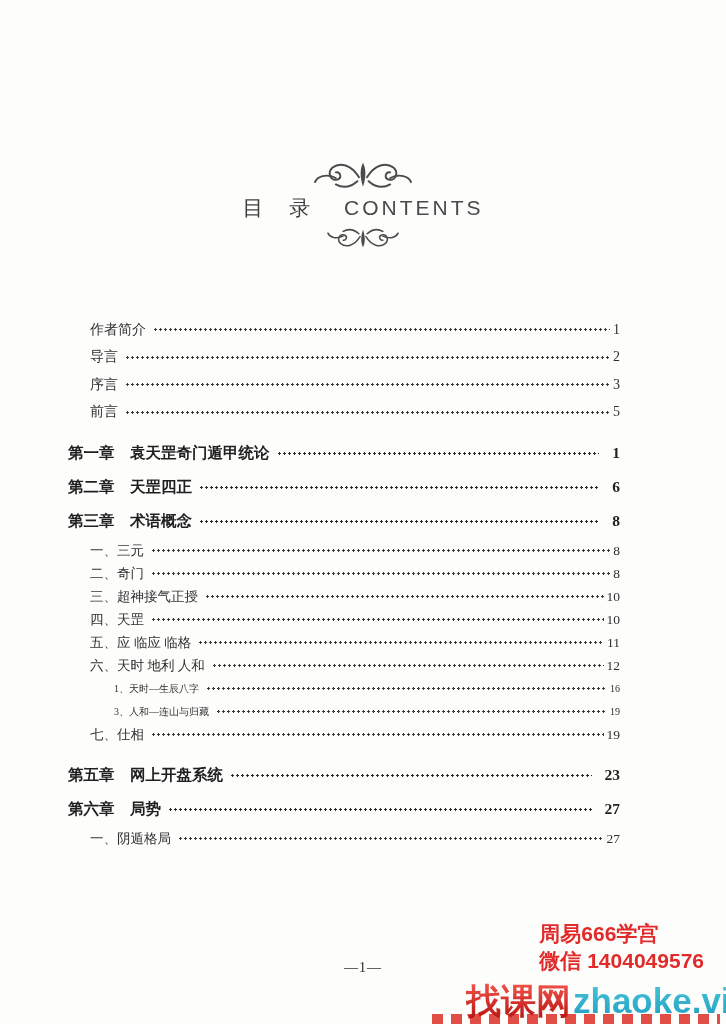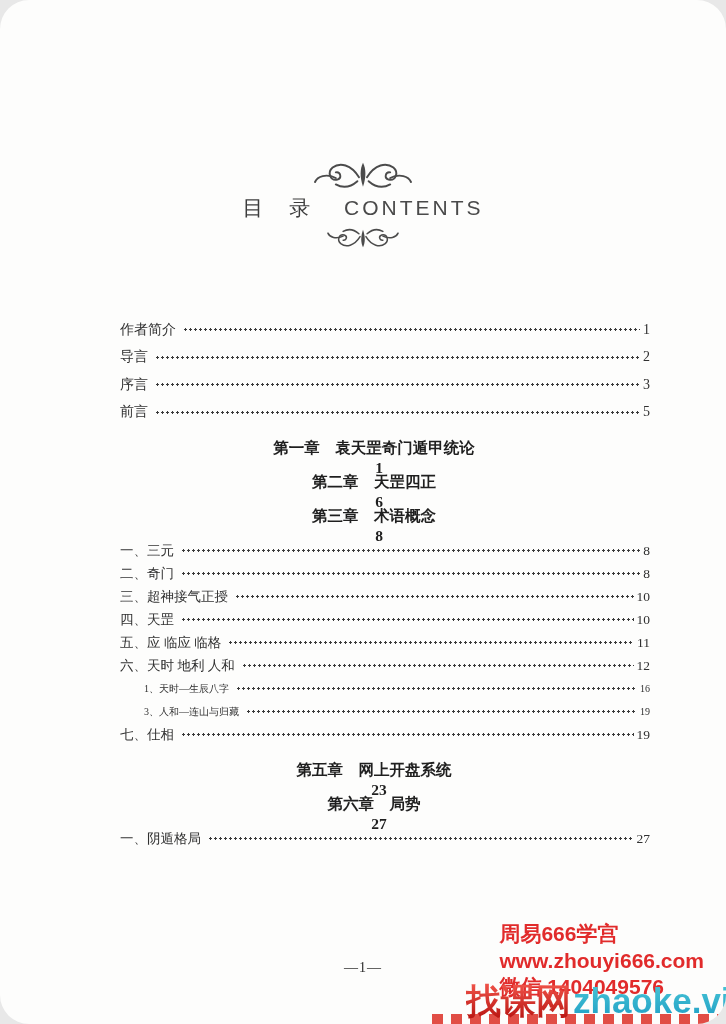--- a/index.html
+++ b/index.html
@@ -8,21 +8,20 @@
     font-family: "Liberation Serif", "DejaVu Serif", serif;
   }
   .page {
     position: relative;
     width: 726px;
     height: 1024px;
     margin: 0 auto;
     background: #fdfdfc;
     overflow: hidden;
     color: #2f2f2f;
-    border-radius: 29px;
   }
 
   
   .header {
     position: absolute;
     top: 156px;
     left: 0;
     width: 100%;
     text-align: center;
   }
@@ -35,21 +34,21 @@
     font-size: 21px;
     letter-spacing: 4px;
     white-space: nowrap;
   }
   .title-zh { font-weight: 500; letter-spacing: 10px; }
   .title-en { margin-left: 14px; letter-spacing: 3px; color: #4a4a4a; }
 
   
   .toc {
     position: absolute;
-    left: 98px;
+    left: 68px;
     top: 316px;
     width: 552px;
   }
   .toc-row {
     display: flex;
     align-items: center;
     color: #303030;
   }
   .toc-label { white-space: nowrap; }
   .toc-page { white-space: nowrap; }
@@ -59,21 +58,20 @@
     margin: 0 3px 0 7px;
     background-image: radial-gradient(circle, #3a3a3a 1px, rgba(0,0,0,0) 1.25px);
     background-size: 5px 3px;
     background-repeat: repeat-x;
     background-position: left center;
   }
   .lv-front  { padding-left: 22px; height: 27.5px; font-size: 14px; }
   .lv-chapter {
     height: 30px; font-size: 15.5px; font-weight: bold; color: #1f1f1f;
     margin-top: 4px;
-    flex-direction: column;
   }
   .lv-chapter .leader { background-image: radial-gradient(circle, #2c2c2c 1.05px, rgba(0,0,0,0) 1.3px); }
   .lv-chapter .toc-page { margin-left: 10px; }
   .lv-sub    { padding-left: 22px; height: 23px; font-size: 13.5px; }
   .lv-subsub { padding-left: 46px; height: 23px; font-size: 10px; }
   .lv-front + .lv-chapter { margin-top: 12px; }
   .lv-sub + .lv-chapter   { margin-top: 14px; }
   .lv-chapter + .lv-sub   { margin-top: 3px; }
 
   
@@ -290,21 +288,20 @@
       <span class="leader"></span>
       <span class="toc-page">27</span>
     </div>
 
   </div>
 
   <div class="page-number">—1—</div>
 
   <div class="wm-red-lines">
     <div>周易666学宫</div>
-    <div>www.zhouyi666.com</div>
     <div>微信 1404049576</div>
   </div>
 
   <div class="wm-cutoff"></div>
 
   <div class="wm-overlay">
     <span class="wm-overlay-zh">找课网</span><span class="wm-overlay-site">zhaoke.vip</span>
   </div>
 
 </div>

